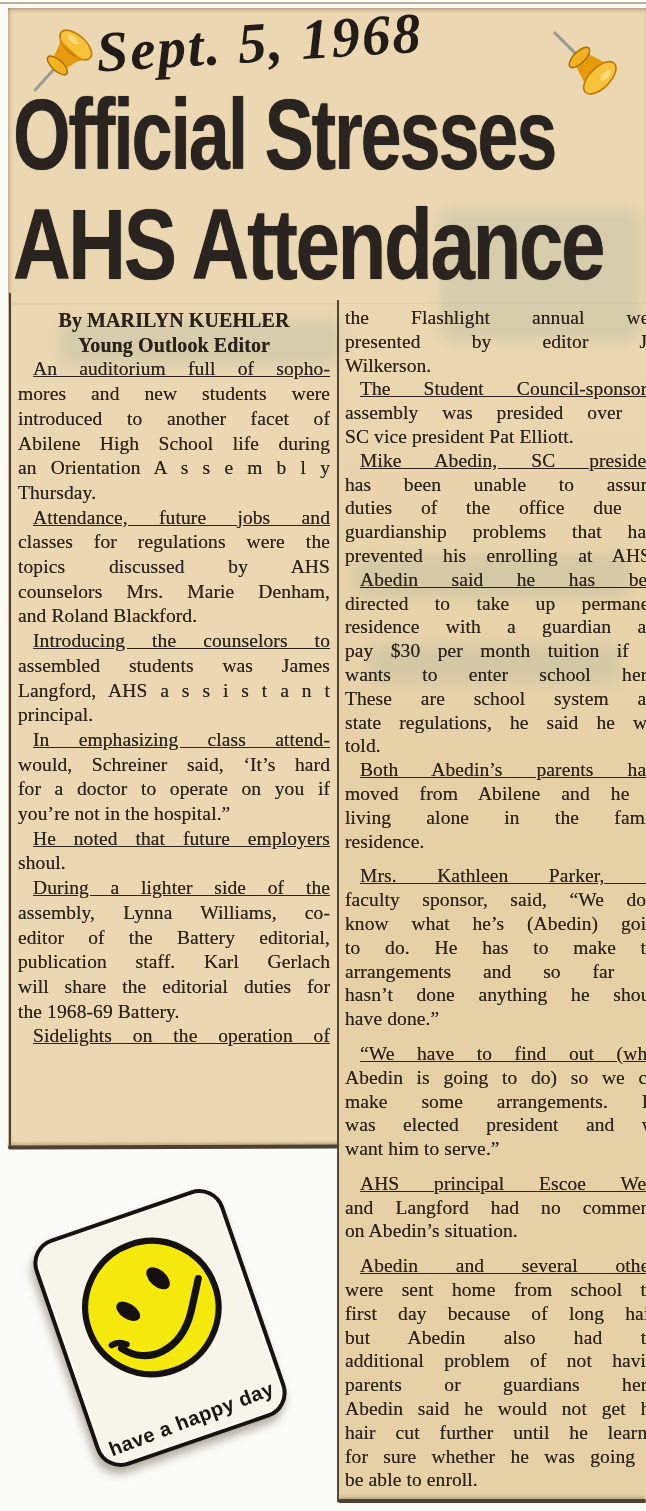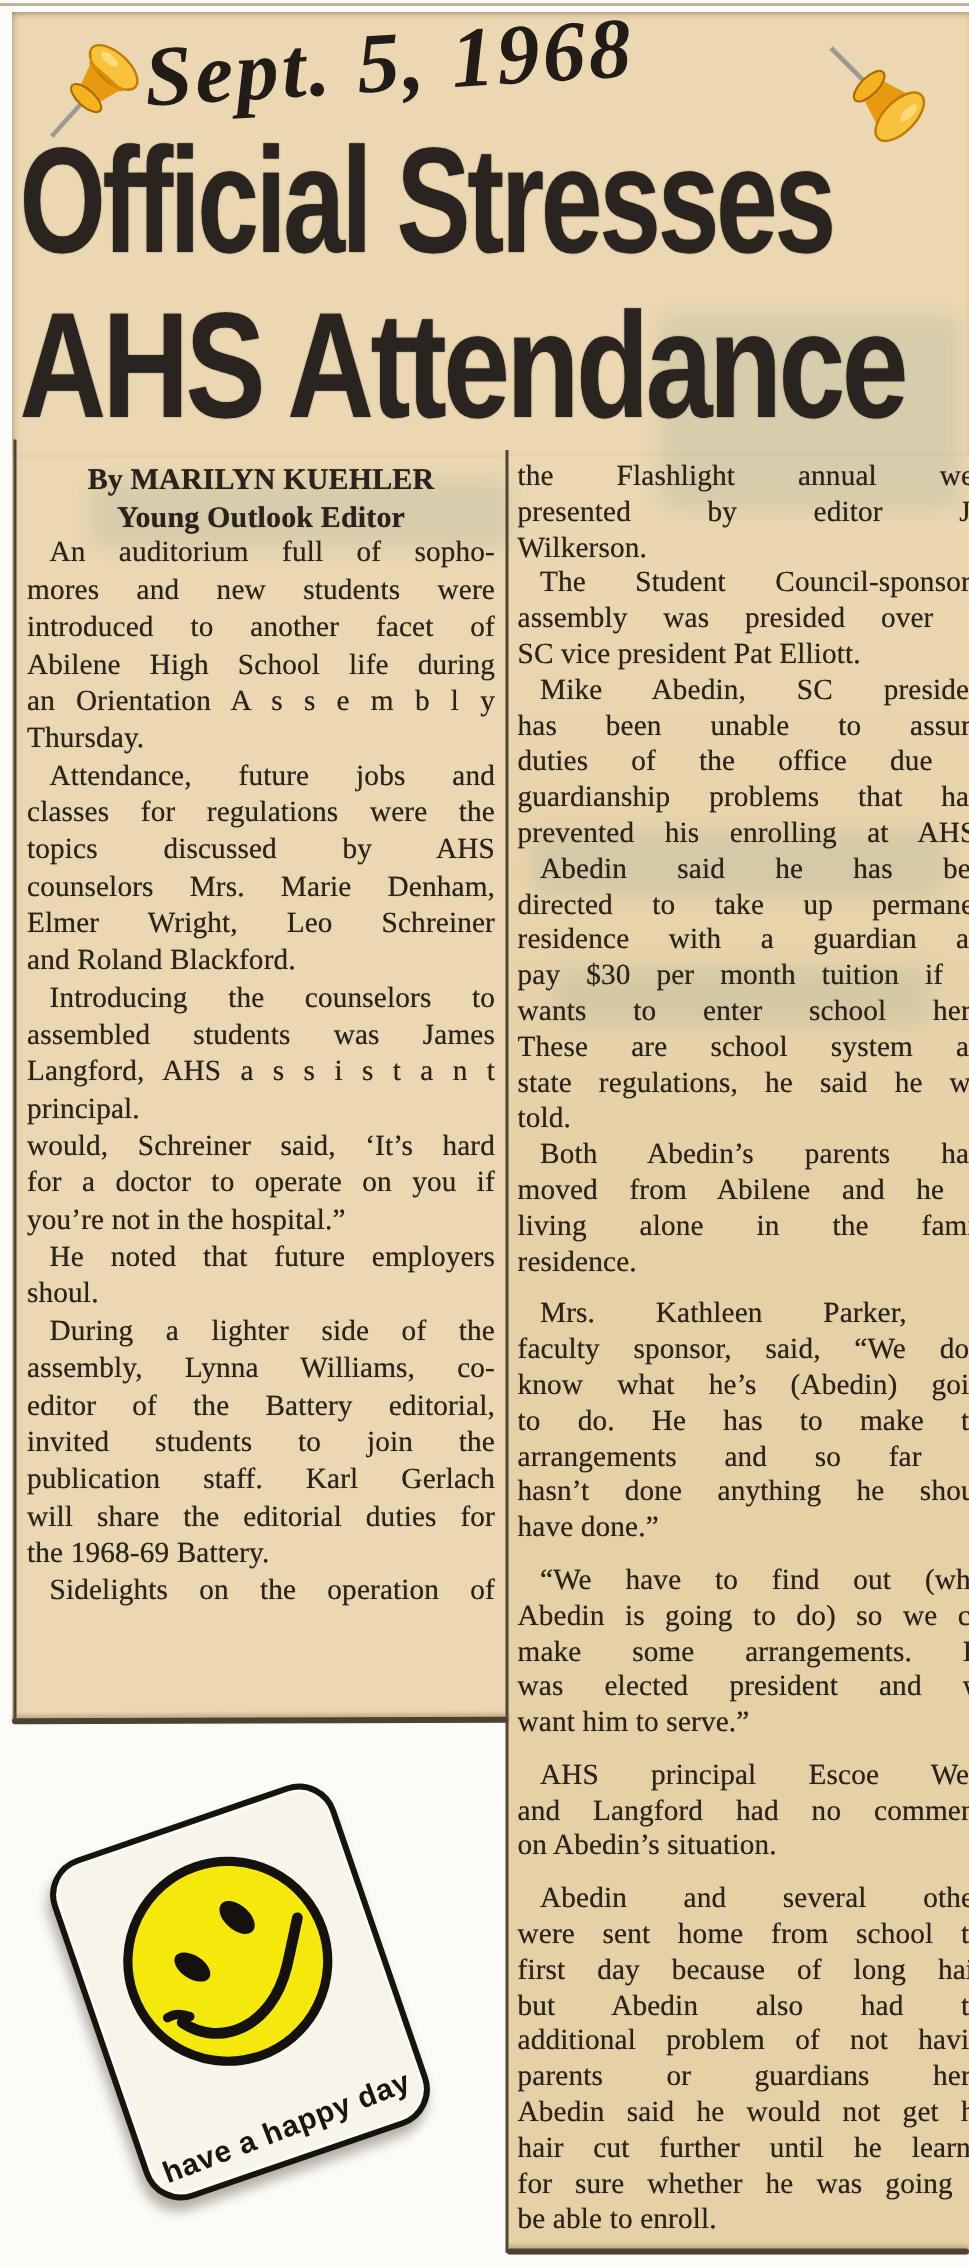--- a/index.html
+++ b/index.html
@@ -55,21 +55,21 @@
   }
   #headline-1{top:84px;transform:scaleX(.74);}
   #headline-2{top:194px;transform:scaleX(.80);}
 
   
   .col{position:absolute;font-size:19.5px;color:var(--ink);letter-spacing:.1px;
        text-shadow:0 0 .5px rgba(42,34,27,.65);}
   #col-left{left:18px;top:308px;width:312px;line-height:24.7px;}
   #col-right{left:345px;top:306px;width:311px;line-height:23.8px;}
   .line{text-align:justify;text-align-last:justify;}
-  .line.indent{text-indent:15px;}
+  .line.indent{text-indent:15px;text-decoration:underline;}
   .line.last{text-align-last:left;}
   .line.center{text-align:center;text-align-last:center;font-weight:bold;font-size:20px;}
   .line.gap{margin-top:11px;}
 
   
   .pin{position:absolute;}
   #pin-left{left:22px;top:26px;width:80px;height:80px;}
   #pin-right{left:540px;top:18px;width:84px;height:84px;}
 
   
@@ -143,35 +143,34 @@
       <div class="line indent">An auditorium full of sopho-</div>
       <div class="line">mores and new students were</div>
       <div class="line">introduced to another facet of</div>
       <div class="line">Abilene High School life during</div>
       <div class="line">an Orientation A s s e m b l y</div>
       <div class="line last">Thursday.</div>
       <div class="line indent">Attendance, future jobs and</div>
       <div class="line">classes for regulations were the</div>
       <div class="line">topics discussed by AHS</div>
       <div class="line">counselors Mrs. Marie Denham,</div>
-      <div class="line">Elmer Wright, Leo Schreiner</div>
       <div class="line last">and Roland Blackford.</div>
       <div class="line indent">Introducing the counselors to</div>
       <div class="line">assembled students was James</div>
       <div class="line">Langford, AHS a s s i s t a n t</div>
       <div class="line last">principal.</div>
+      <div class="line indent">In emphasizing class attend-</div>
       <div class="line">would, Schreiner said, ‘It’s hard</div>
       <div class="line">for a doctor to operate on you if</div>
       <div class="line last">you’re not in the hospital.”</div>
       <div class="line indent">He noted that future employers</div>
       <div class="line last">shoul.</div>
       <div class="line indent">During a lighter side of the</div>
       <div class="line">assembly, Lynna Williams, co-</div>
       <div class="line">editor of the Battery editorial,</div>
-      <div class="line">invited students to join the</div>
       <div class="line">publication staff. Karl Gerlach</div>
       <div class="line">will share the editorial duties for</div>
       <div class="line last">the 1968-69 Battery.</div>
       <div class="line indent">Sidelights on the operation of</div>
     </div>
   <div id="col-right" class="col">
       <div class="line">the Flashlight annual wer</div>
       <div class="line">presented by editor Ja</div>
       <div class="line last">Wilkerson.</div>
       <div class="line indent">The Student Council-sponsore</div>

